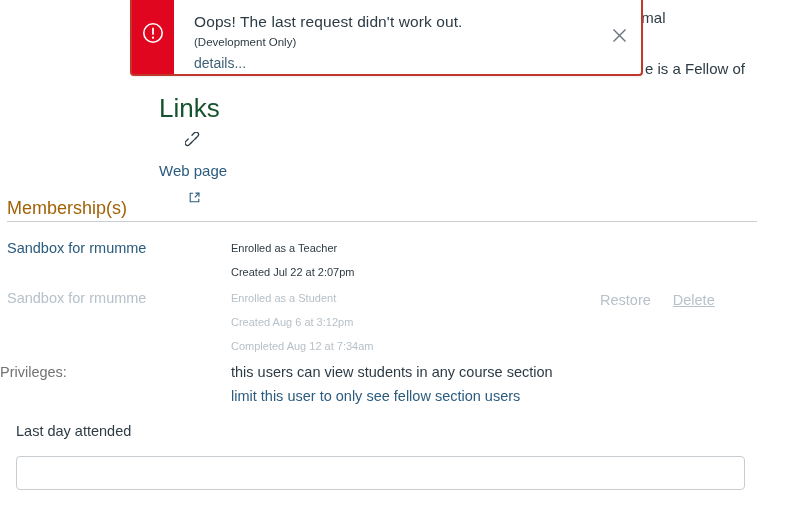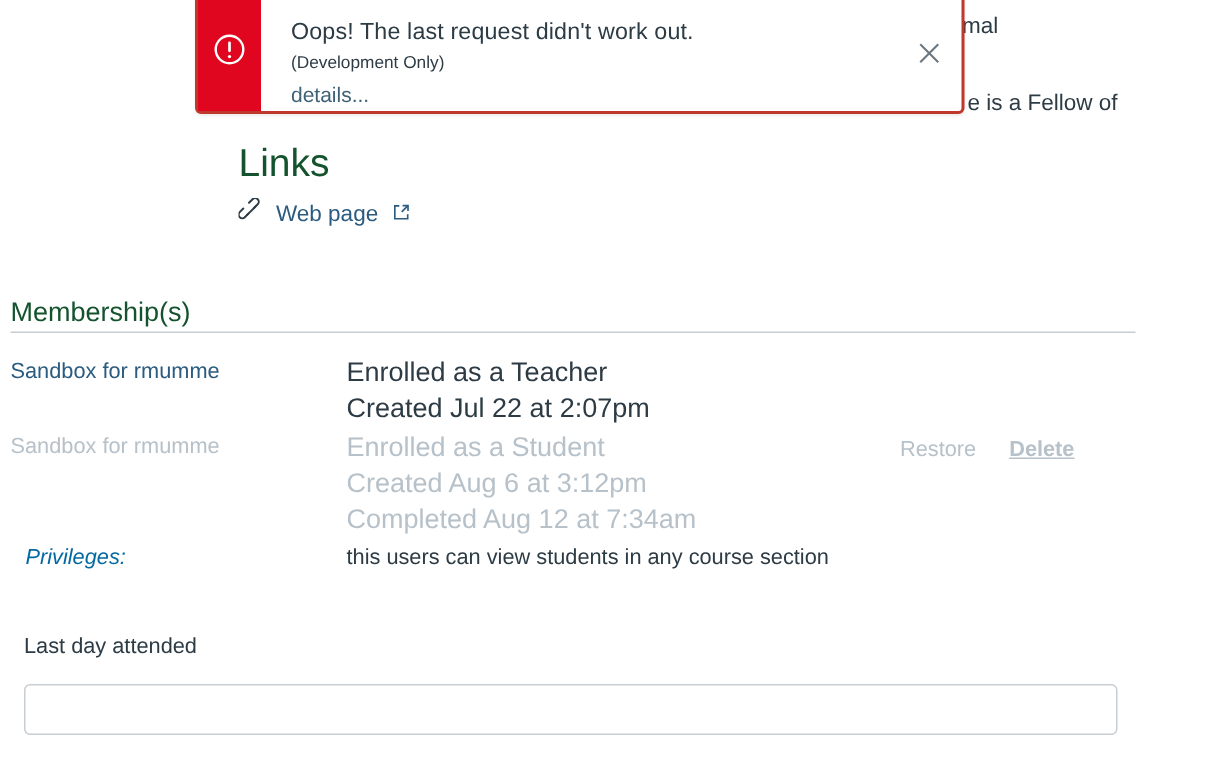--- a/index.html
+++ b/index.html
@@ -102,39 +102,40 @@
     line-height: 32px;
     color: #14532d;
   }
   .links-row {
     position: absolute;
     left: 159px;
     top: 132px;
     display: flex;
     align-items: center;
     gap: 8px;
+    flex-direction: column;
   }
   .link-chain-icon { display: block; }
   .web-page-link {
     font-size: 15px;
     line-height: 20px;
     color: #2b5b7e;
     cursor: pointer;
   }
   .external-icon { display: block; margin-left: 2px; }
 
   
   .membership-heading {
     position: absolute;
     left: 7px;
     top: 196px;
     font-size: 18px;
     font-weight: 400;
     line-height: 24px;
-    color: #14532d;
+    color: #a16207;
     text-align: center;
   }
   .membership-divider {
     position: absolute;
     left: 7px;
     top: 221px;
     width: 750px;
     height: 1px;
     background: #c7cdd1;
   }
@@ -153,52 +154,51 @@
     font-size: 14.5px;
     line-height: 24px;
     color: #2b5b7e;
     cursor: pointer;
   }
   .m-course.muted { color: #b7c1c9; cursor: default; }
 
   .m-details {
     position: absolute;
     left: 231px;
-    font-size: 18px;
+    font-size: 11px;
     line-height: 24px;
     color: #2d3b45;
   }
   .m-details.muted { color: #b7c1c9; }
   .m-details div { white-space: nowrap; }
 
   .m-actions {
     position: absolute;
     left: 600px;
     top: 2px;
     display: flex;
     gap: 22px;
     font-size: 14.5px;
     line-height: 24px;
     text-align: center;
   }
   .m-action {
     color: #b7c1c9;
     cursor: pointer;
   }
-  .m-action.underlined { text-decoration: underline; font-weight: bold; }
+  .m-action.underlined { text-decoration: underline; }
 
   
   .privileges-label {
     position: absolute;
-    left: 17px;
+    left: 0;
     top: 360px;
     font-size: 14.5px;
     line-height: 24px;
-    color: #0369a1;
-    font-style: italic;
+    color: #737373;
   }
   .privileges-values {
     position: absolute;
     left: 231px;
     top: 360px;
     font-size: 14.5px;
     line-height: 24px;
   }
   .priv-static { color: #2d3b45; white-space: nowrap; }
   .priv-link {
@@ -309,16 +309,17 @@
   </div>
   <div class="m-actions">
     <span class="m-action">Restore</span>
     <span class="m-action underlined">Delete</span>
   </div>
 </div>
 
 <div class="privileges-label">Privileges:</div>
 <div class="privileges-values">
   <div class="priv-static">this users can view students in any course section</div>
+  <div><span class="priv-link">limit this user to only see fellow section users</span></div>
 </div>
 
 <div class="lda-label">Last day attended</div>
 <input class="lda-input" type="text" value="" style="">
 
 </body></html>

